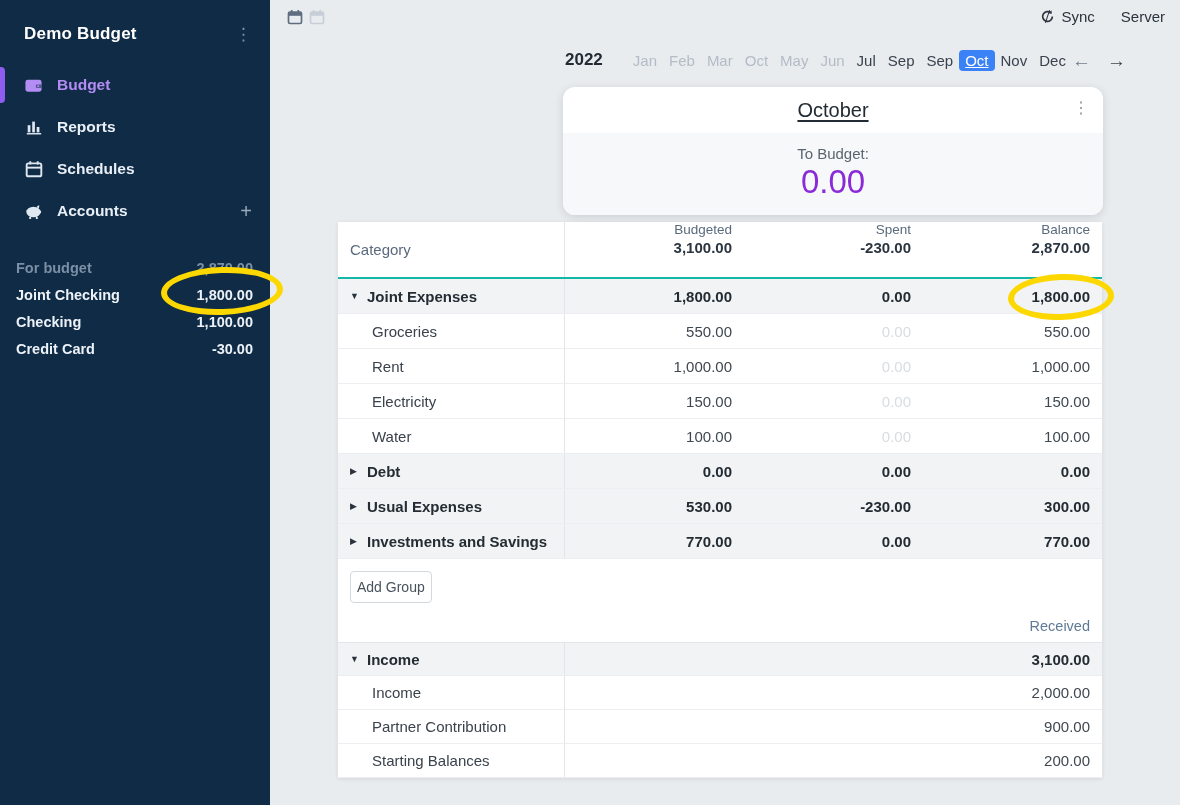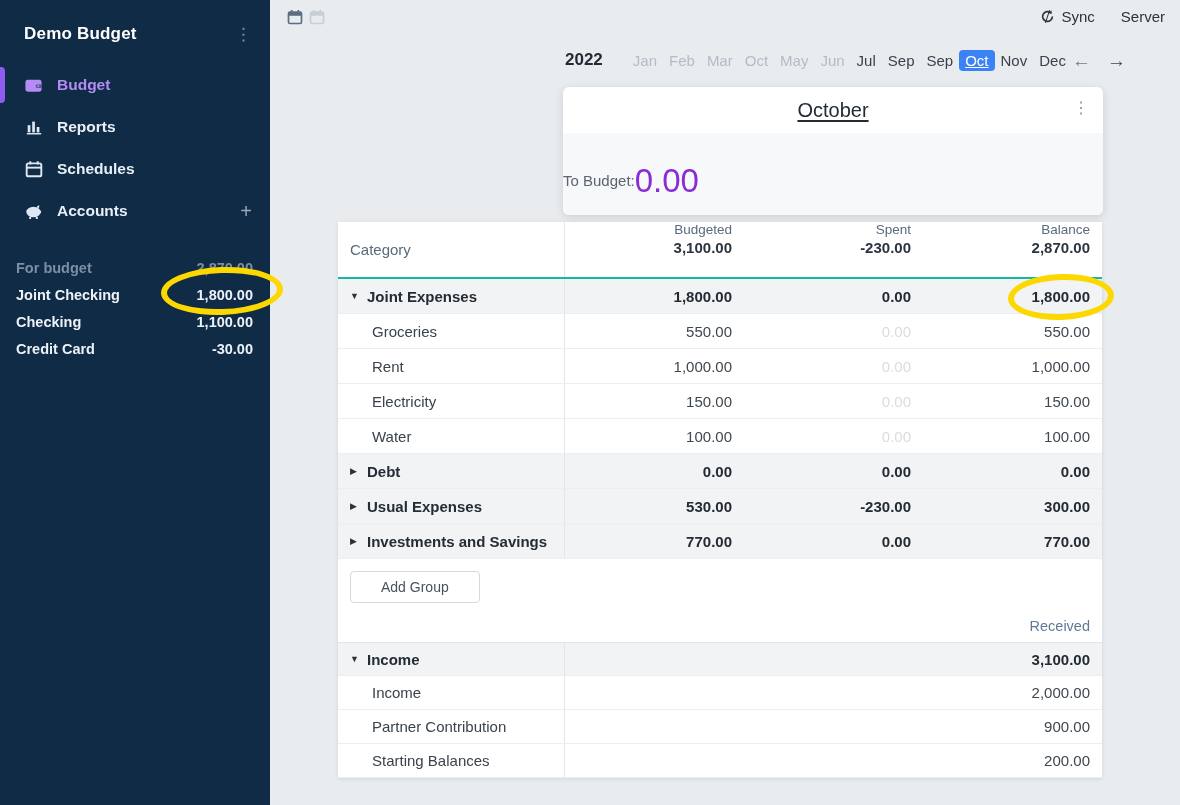--- a/index.html
+++ b/index.html
@@ -73,27 +73,27 @@
   .month.m-normal { color:#39424d; }
   .month.m-selected { background:#3b82f6; color:#ffffff; text-decoration:underline; }
   .nav-arrows { margin-left:auto; display:flex; gap:16px; }
   .arrow { font-size:19px; line-height:1; cursor:pointer; }
   .arrow.prev { color:#707c89; }
   .arrow.next { color:#39424d; }
 
   
   .month-card {
     position:absolute; left:293px; top:87px; width:540px; height:128px;
-    background:#ffffff; border-radius:6px; box-shadow:0 2px 8px rgba(20,30,40,.14);
+    background:#ffffff; border-radius:12px; box-shadow:0 2px 8px rgba(20,30,40,.14);
     overflow:hidden;
   }
   .mc-top { position:relative; height:46px; display:flex; align-items:center; justify-content:center; }
   .mc-title { font-size:20px; font-weight:500; color:#232b34; text-decoration:underline; text-underline-offset:3px; cursor:pointer; }
   .mc-dots { position:absolute; right:14px; top:13px; color:#8b95a3; font-size:16px; cursor:pointer; }
-  .mc-bottom { height:82px; background:#f7f8fa; display:flex; flex-direction:row; align-items:center; padding-top:12px; }
+  .mc-bottom { height:82px; background:#f7f8fa; display:flex; flex-direction:column; align-items:center; padding-top:12px; }
   .tb-label { font-size:15px; color:#5b6570; }
   .tb-value { font-size:33px; color:#8a2bd8; margin-top:1px; cursor:pointer; }
 
   
   .btable {
     position:absolute; left:68px; top:222px; width:764px;
     background:#ffffff; box-shadow:0 1px 4px rgba(20,30,40,.10);
   }
   .thead { height:57px; display:flex; border-bottom:2px solid #14b8a6; }
   .cat-col { width:227px; flex:none; border-right:1px solid #e2e5e9; display:flex; align-items:center; padding-left:12px; }
@@ -111,21 +111,21 @@
   .tri { font-size:9px; color:#2a323c; margin-right:7px; width:10px; display:inline-block; }
   .row.child .cat-col { padding-left:34px; }
   .num-cell { flex:1; display:flex; align-items:center; justify-content:flex-end; padding-right:12px; color:#3f474f; }
   .row.group .num-cell { font-weight:700; color:#232b33; }
   .num-cell.faded { color:#d9dde1; }
 
   .tfooter { height:83px; position:relative; }
   .add-group-btn {
     position:absolute; left:12px; top:12px;
     background:#ffffff; border:1px solid #d4d9de; border-radius:4px;
-    font-size:14px; color:#49525c; padding:7px 30px; cursor:pointer;
+    font-size:14px; color:#49525c; padding:7px 6px; cursor:pointer;
     font-family:"Liberation Sans", sans-serif;
   }
   .received-label {
     position:absolute; right:12px; bottom:8px; font-size:14.5px; color:#5f7a96;
   }
   .row.income-group { border-top:1px solid #e2e5e9; }
   .recv-cell { flex:1; display:flex; align-items:center; justify-content:flex-end; padding-right:12px; color:#3f474f; }
   .row.group .recv-cell { font-weight:700; color:#232b33; }
   .irow { height:34px; }
 

